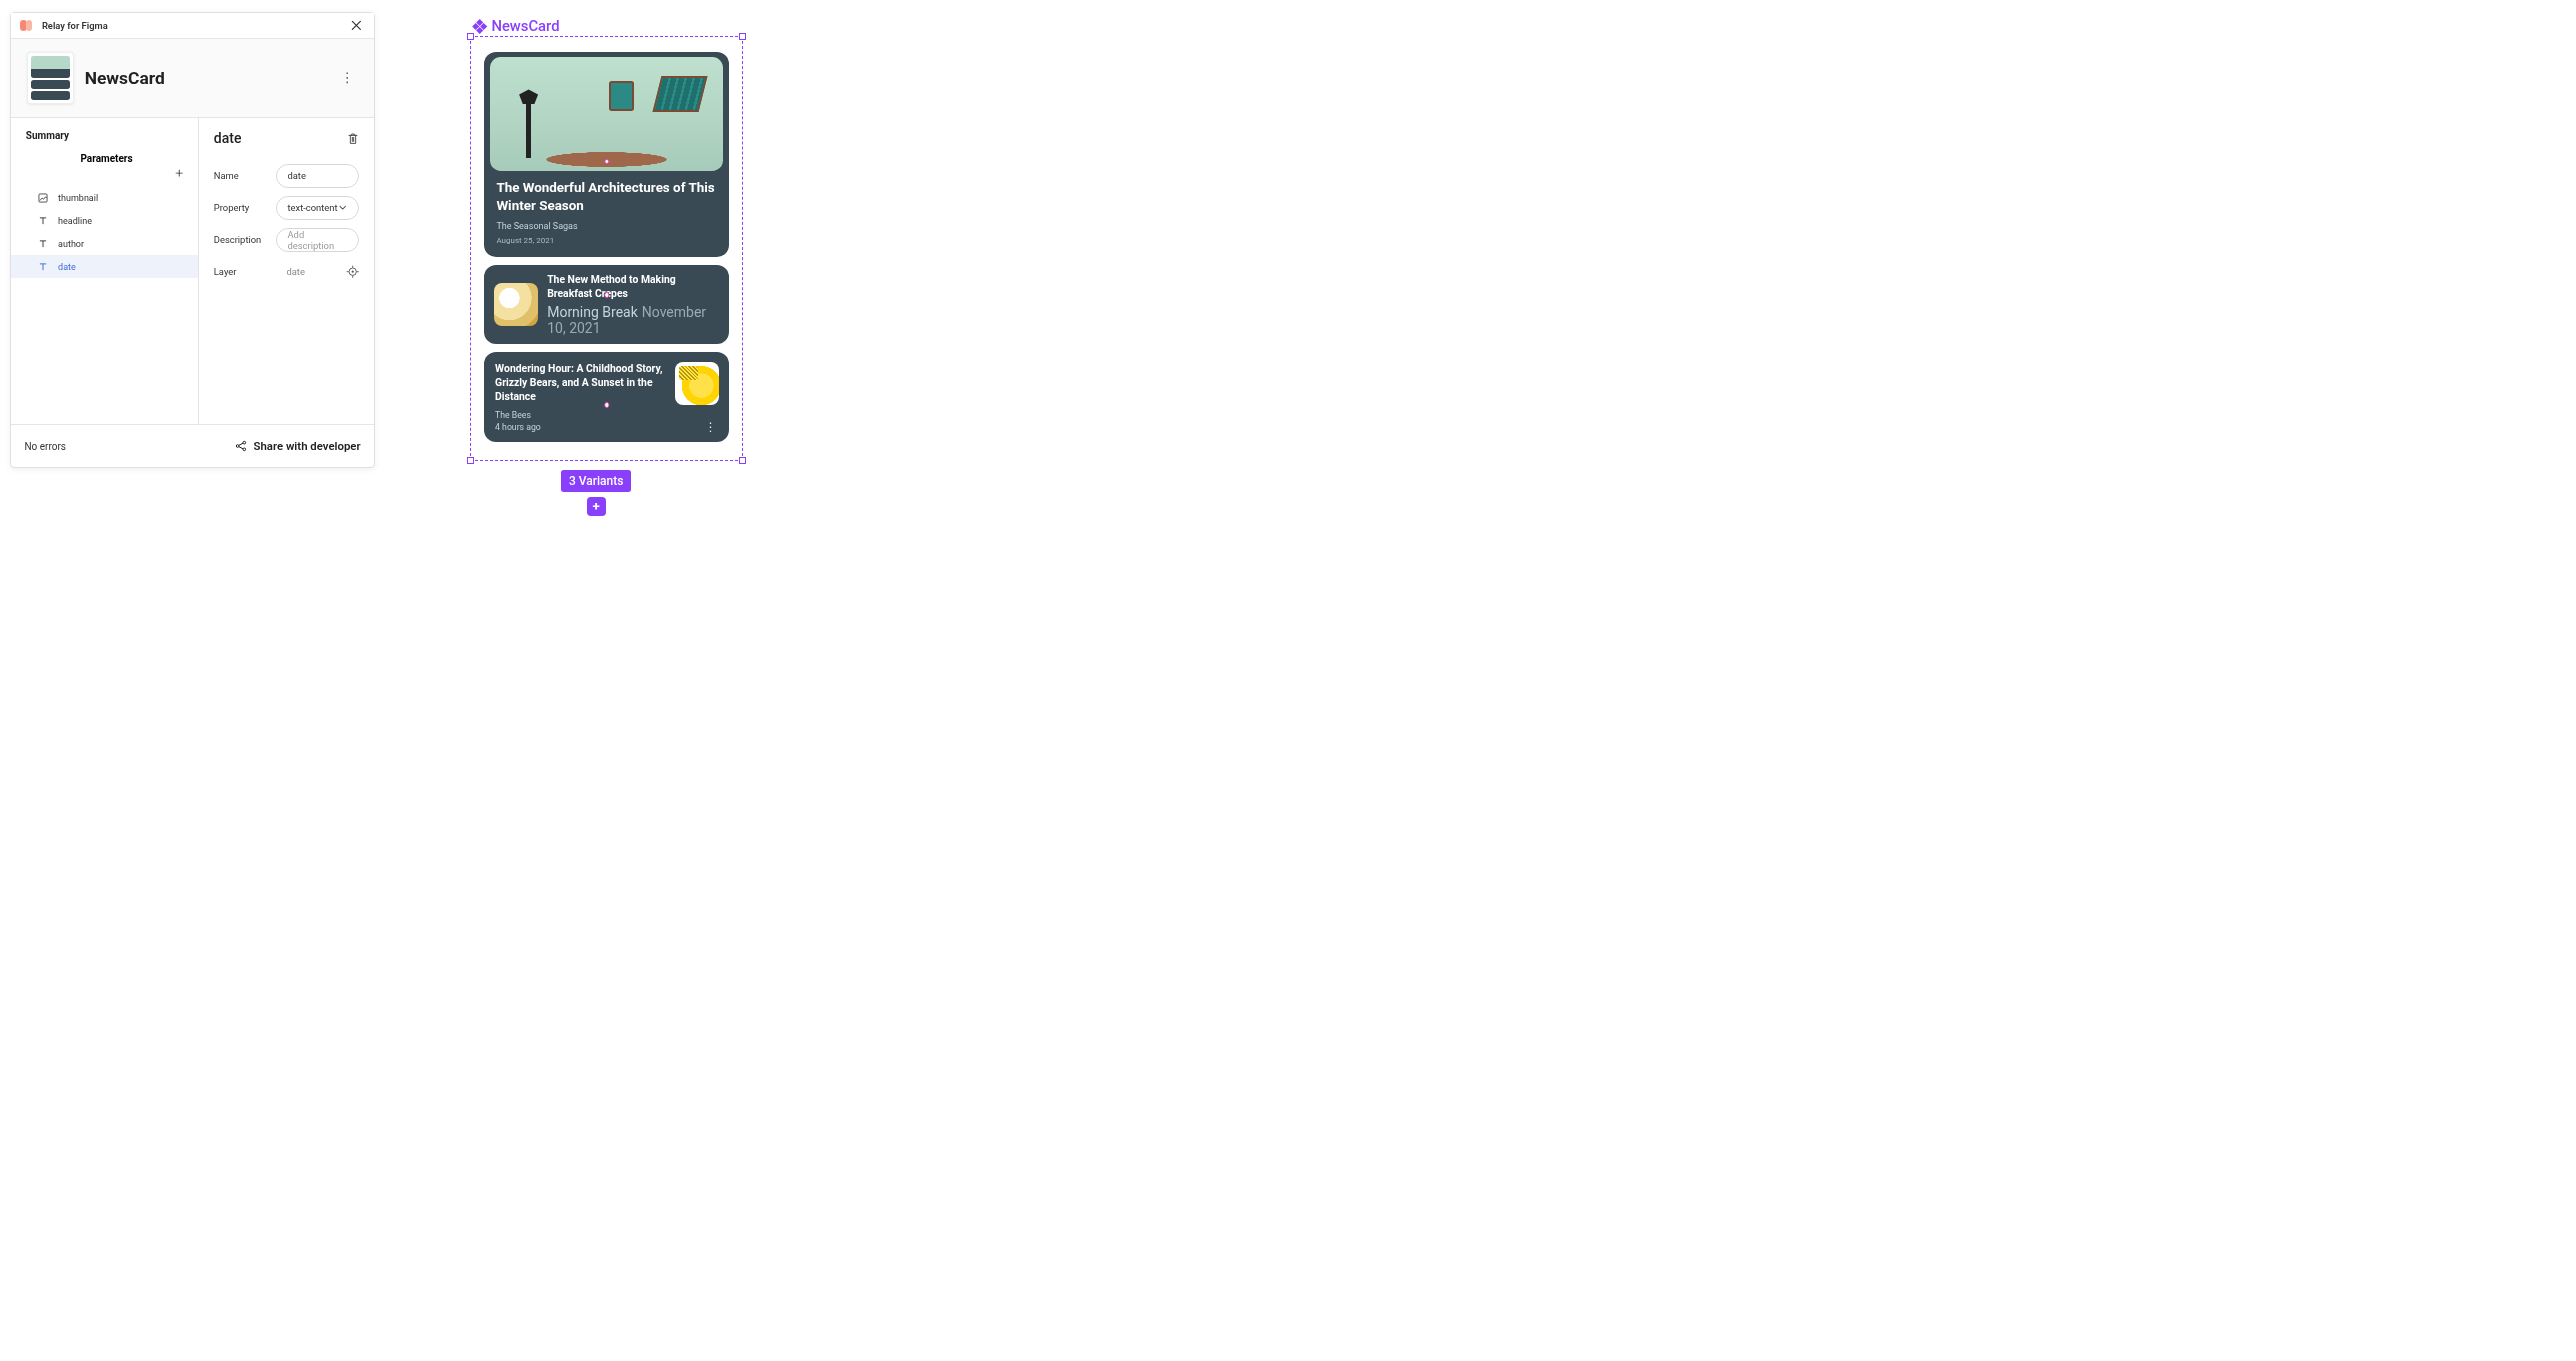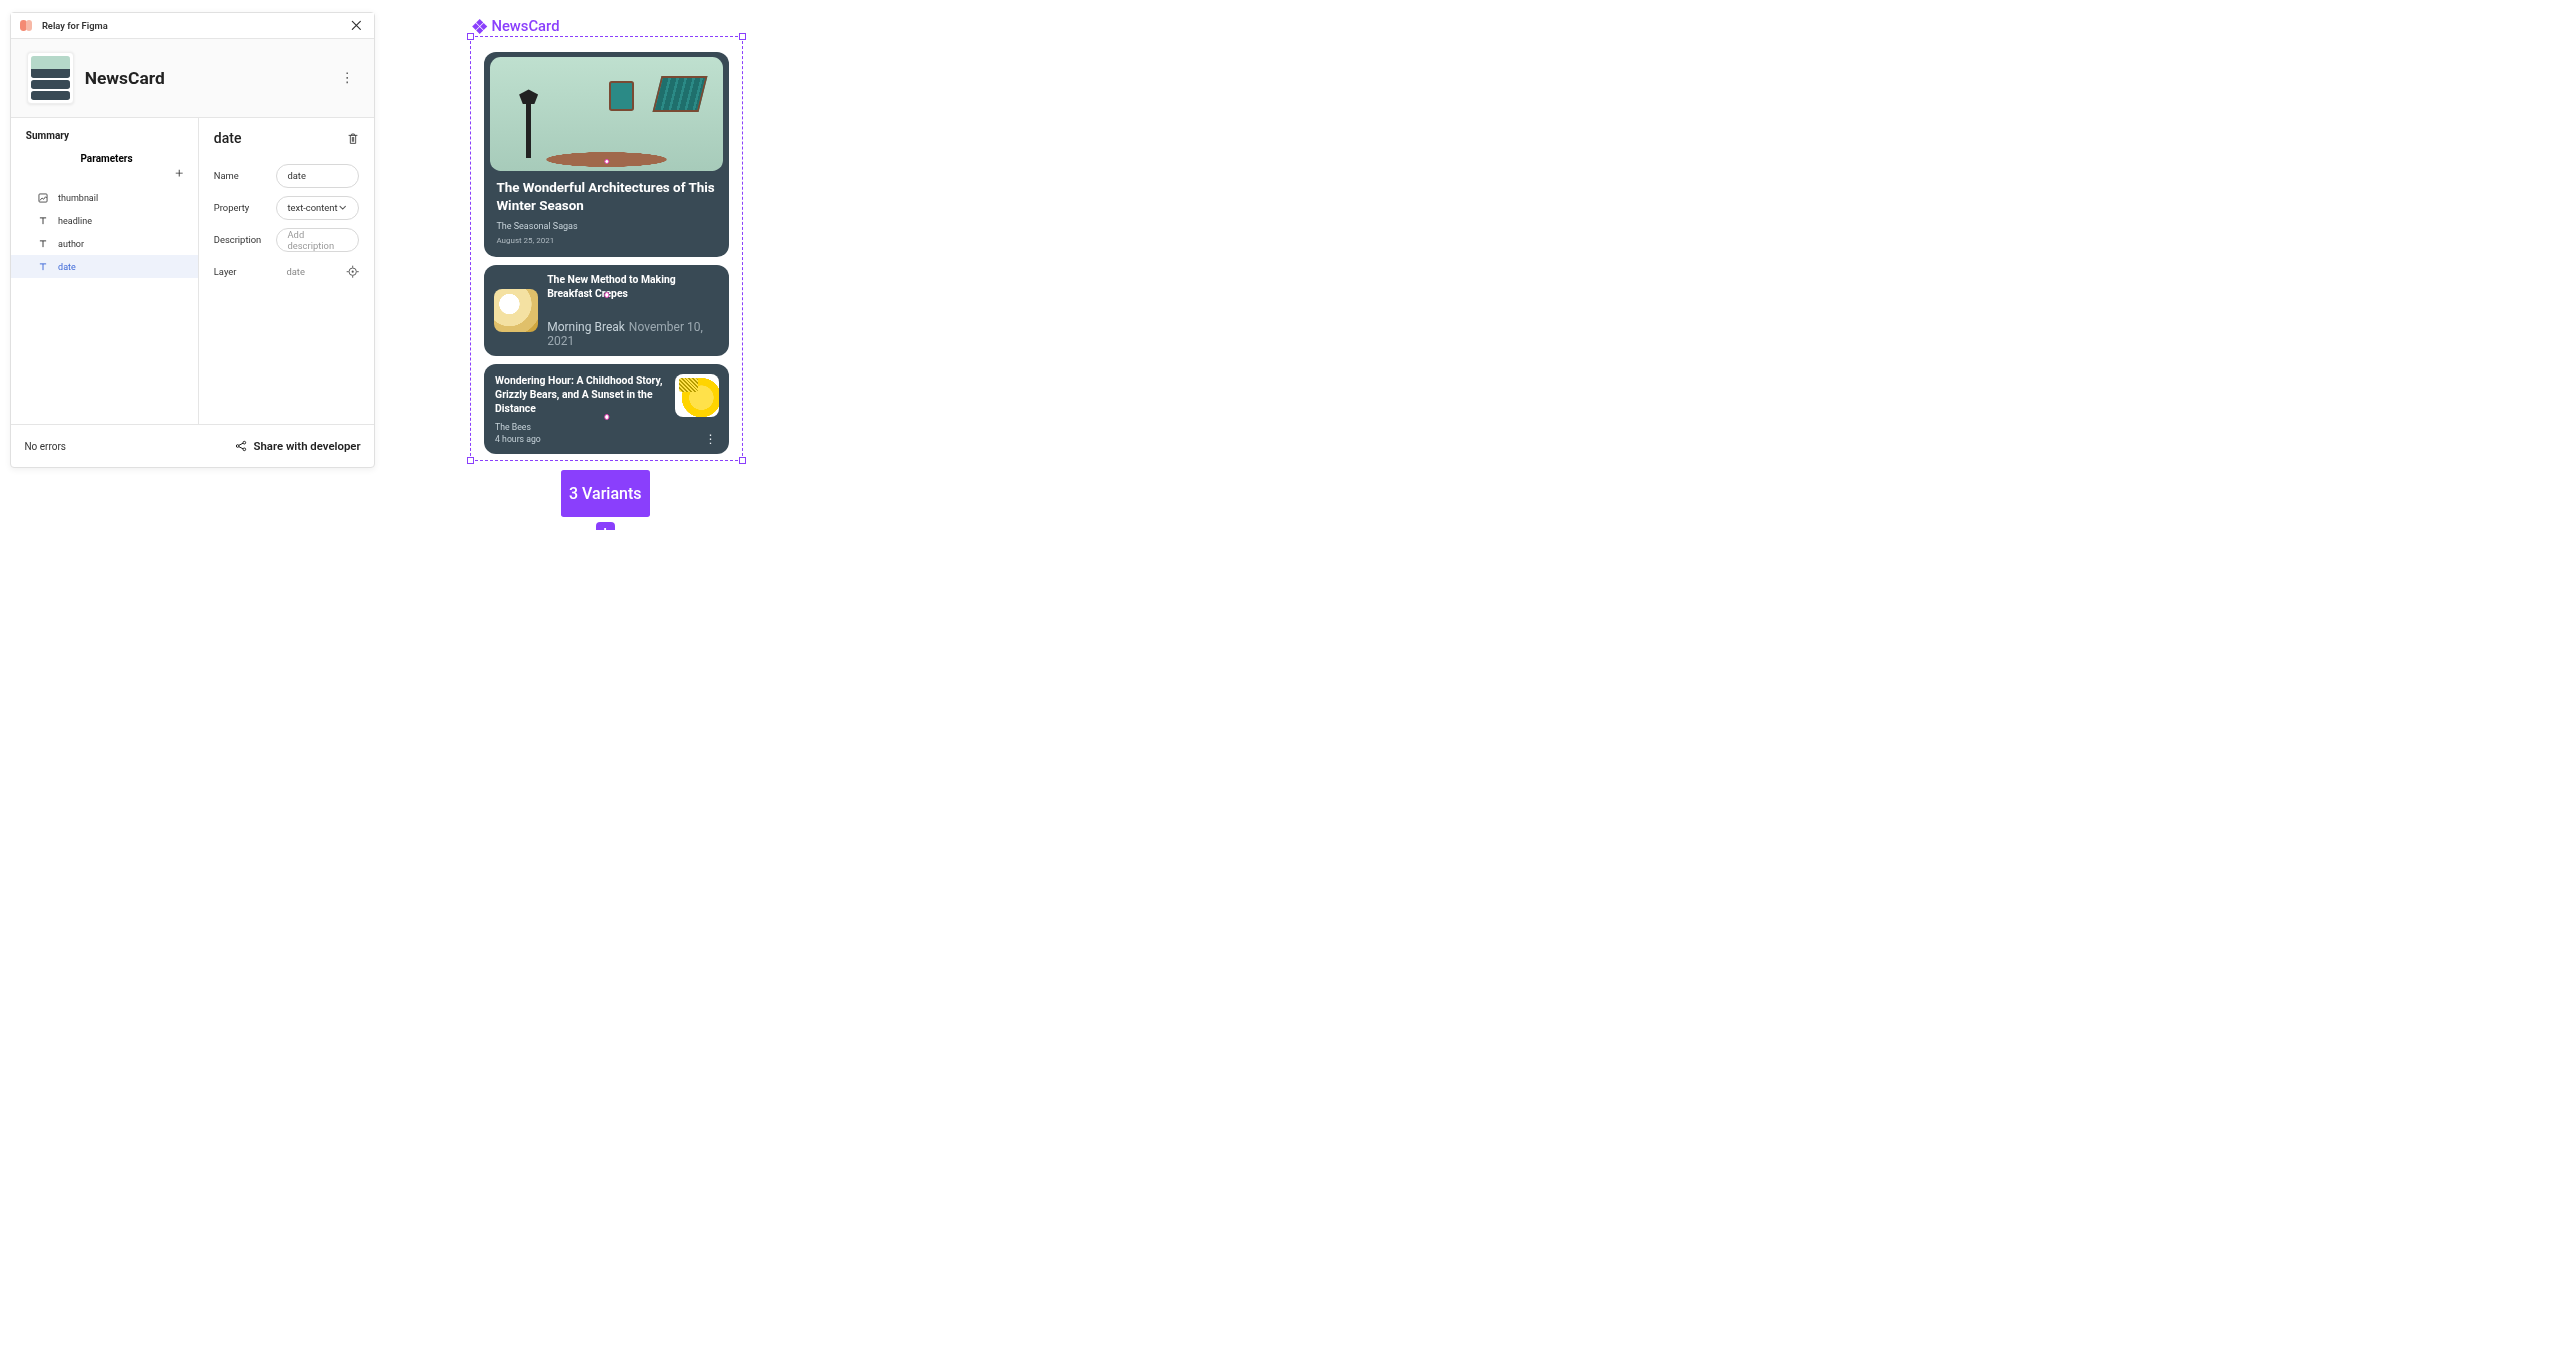--- a/index.html
+++ b/index.html
@@ -86,34 +86,34 @@
   .card-hero .body{padding:8px 12px 12px 12px;}
   .card-hero h3{margin:0;font-size:13.4px;font-weight:700;line-height:1.3;color:#fff;}
   .sub{margin-top:6.7px;font-size:9px;color:#c6d2d9;}
   .date{margin-top:5.4px;font-size:8px;color:#aeb9c0;}
   .dot{position:absolute;width:5.4px;height:5.4px;border:1.3px solid #e63db3;border-radius:50%;background:#fff;}
   
   .card-row{display:flex;align-items:center;gap:9.4px;padding:8px 9.4px;}
   .thumb-sm{width:44px;height:43px;border-radius:8px;background:radial-gradient(circle at 35% 35%,#fff 0 25%,#f4e1a2 26% 55%,#e0c06a 56% 80%,#cfa63f 81% 100%);}
   .card-row .txts{flex:1;}
   .card-row h4{margin:0;font-size:10.4px;font-weight:700;color:#fff;line-height:1.3;}
-  .meta{margin-top:20px;font-size:12px;color:#c6d2d9;}
+  .meta{margin-top:4px;font-size:14px;color:#c6d2d9;}
   .meta .d{color:#9ca9b1;margin-left:4px;}
   
   .card-audio{padding:9.4px 10.7px 8px 10.7px;}
   .card-audio h4{margin:0;font-size:10.4px;font-weight:700;color:#fff;line-height:1.35;max-width:168px;}
   .thumb-r{position:absolute;right:9.4px;top:9.4px;width:44px;height:43px;border-radius:8px;background:radial-gradient(circle at 60% 55%,#ffe14a 0 34%,#ffd400 35% 55%,#fff 56% 100%);}
   .thumb-r::after{content:"";position:absolute;left:4px;top:4px;width:19px;height:14.8px;background:repeating-linear-gradient(45deg,#b59b00 0 1.3px,#ffe14a 1.3px 2.7px);border-radius:2.7px;}
   .card-audio .who{margin-top:6.7px;font-size:8.7px;color:#c6d2d9;}
   .card-audio .bottom{display:flex;align-items:center;}
   .card-audio .ago{font-size:8.7px;color:#c6d2d9;}
   .card-audio .kebab{margin-left:auto;color:#e8eef3;font-size:12px;letter-spacing:1.3px;cursor:pointer;}
   
   .variants{position:absolute;left:561px;top:470px;display:flex;flex-direction:column;align-items:center;gap:5.4px;}
-  .variants .badge{background:var(--purple);color:#fff;font-size:16px;font-weight:500;padding:14px 8px;border-radius:2.7px;}
+  .variants .badge{background:var(--purple);color:#fff;font-size:12px;font-weight:500;padding:4px 8px;border-radius:2.7px;}
   .variants .plus{width:19px;height:19px;background:var(--purple);color:#fff;border-radius:4px;display:flex;align-items:center;justify-content:center;font-size:13.4px;font-weight:700;cursor:pointer;}
   svg{display:block;}
 </style>
 </head>
 <body>
 
 <div class="stage">
 
   <div class="plugin">
     <div class="plugin-titlebar">

